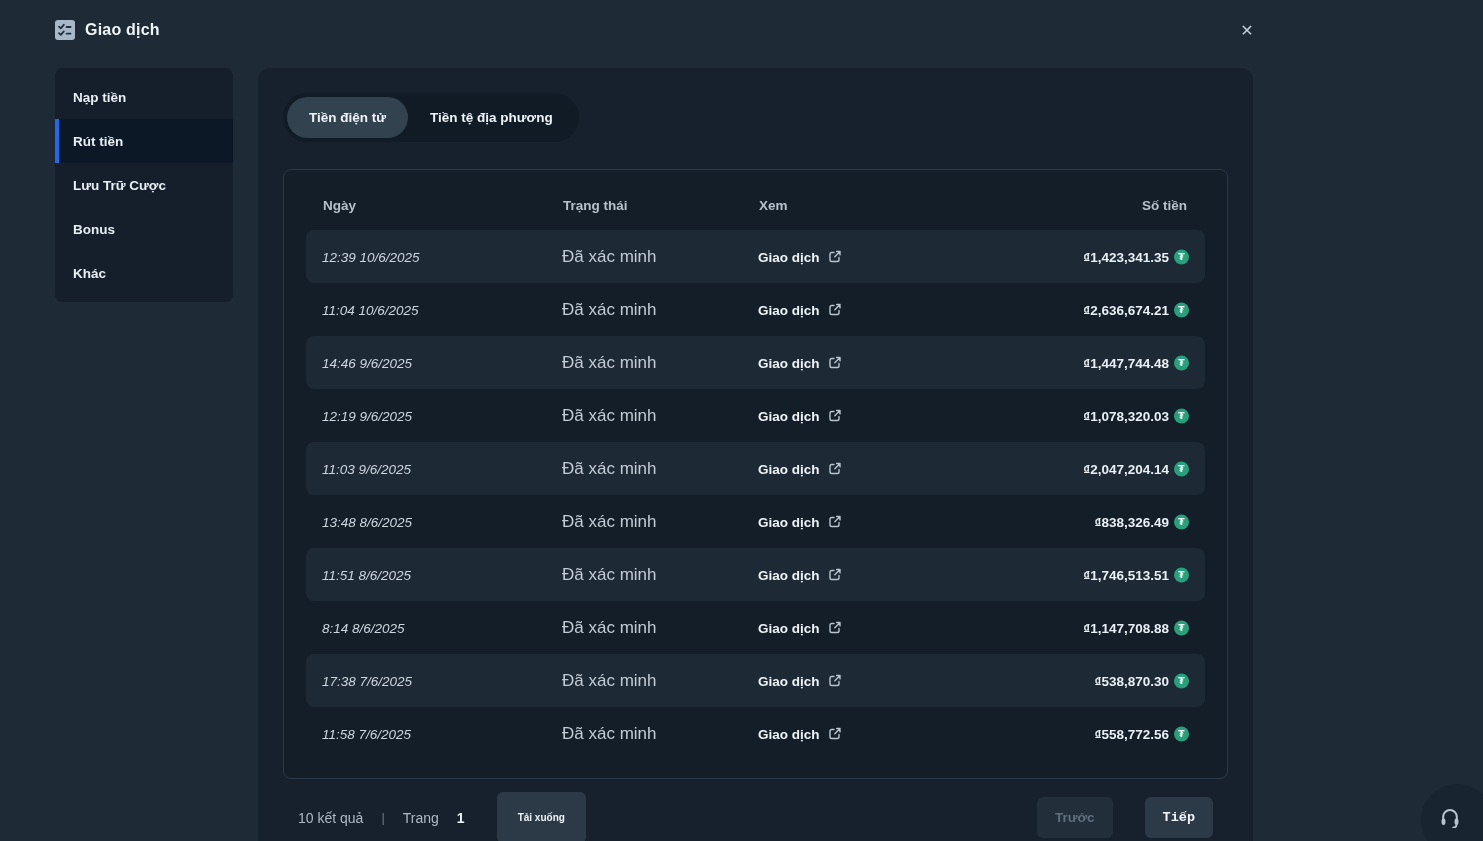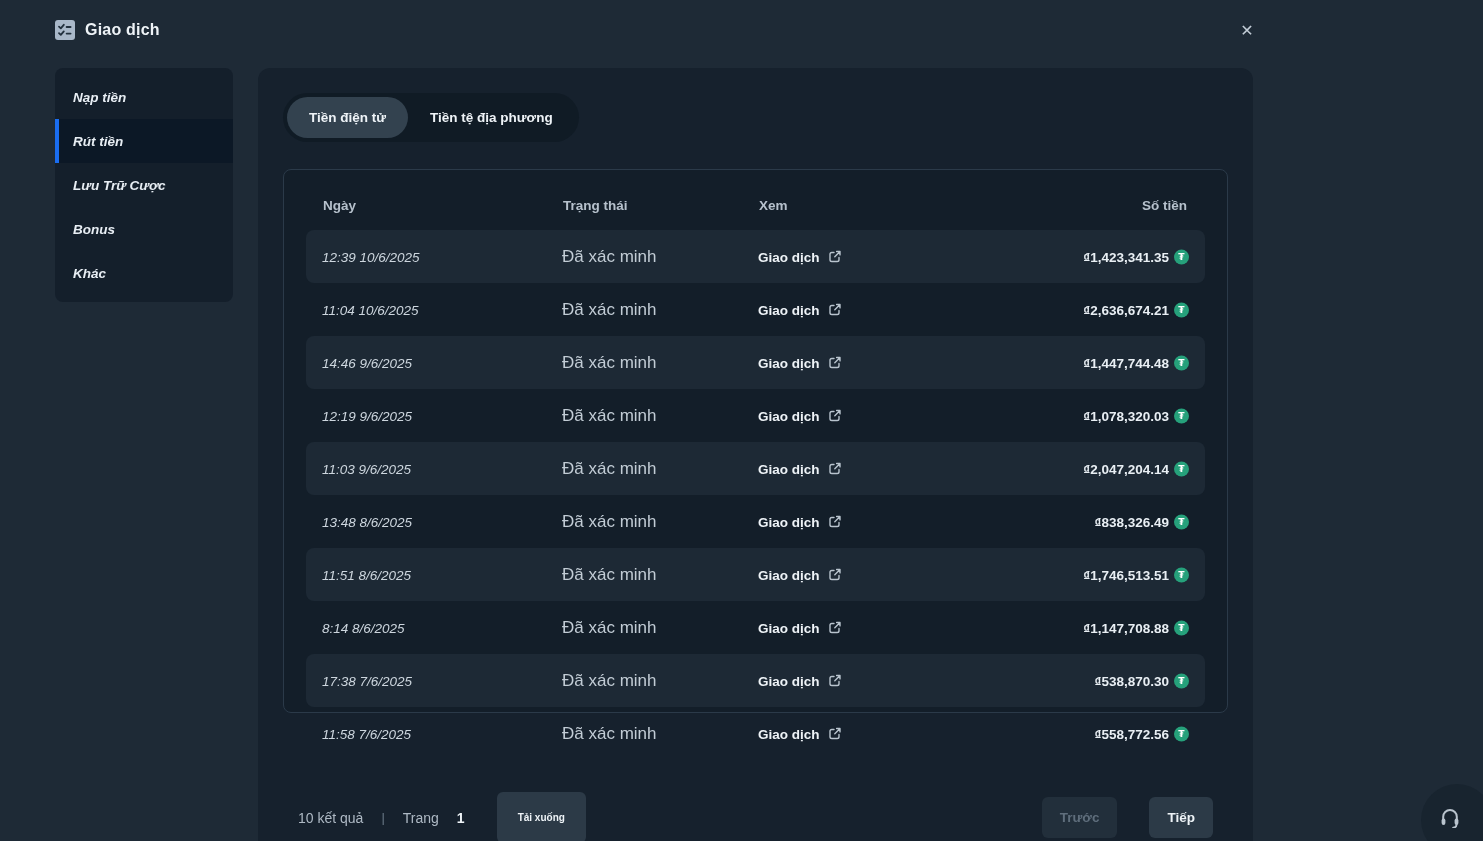--- a/index.html
+++ b/index.html
@@ -40,21 +40,21 @@
     background:none;border:none;color:#c2ccd6;font-size:16px;font-weight:bold;
     cursor:pointer;font-family:inherit;
   }
   
   .sidebar{
     position:absolute;left:55px;top:68px;width:178px;
     background:var(--sidebar-bg);border-radius:8px;padding:7px 0;
   }
   .side-item{
     height:44px;display:flex;align-items:center;padding-left:18px;
-    font-size:13.5px;font-weight:bold;color:#e8eef4;cursor:pointer;font-style:italic;
+    font-size:13.5px;font-weight:bold;color:#e8eef4;cursor:pointer;
   }
   .side-item.active{
     background:var(--sidebar-active-bg);
     box-shadow:inset 4px 0 0 var(--accent-blue);
   }
   
   .panel{
     position:absolute;left:258px;top:68px;width:995px;height:773px;
     background:var(--panel-bg);border-radius:12px 12px 0 0;
   }
@@ -63,21 +63,21 @@
     background:var(--tabbar-bg);border-radius:25px;padding:4px;
   }
   .tab{
     border:none;background:transparent;color:var(--text-bright);
     font-size:13.5px;font-weight:bold;font-family:inherit;
     padding:13px 22px;border-radius:21px;cursor:pointer;white-space:nowrap;
   }
   .tab.active{background:var(--tab-selected-bg);}
   
   .card{
-    position:absolute;left:25px;top:101px;width:945px;height:544px;
+    position:absolute;left:25px;top:101px;width:945px;height:610px;
     background:var(--card-bg);border:1px solid var(--card-border);border-radius:8px;
   }
   .thead{position:relative;height:60px;}
   .th{position:absolute;top:28px;font-size:13.5px;font-weight:bold;color:var(--text-header);}
   .th-date{left:39px;}
   .th-status{left:279px;}
   .th-view{left:475px;}
   .th-amount{right:40px;text-align:right;}
   .tbody{position:relative;}
   .trow{
@@ -118,21 +118,21 @@
     margin-left:14px;height:51px;padding:0 21px;border:none;border-radius:6px;
     background:var(--button-bg);color:var(--text-bright);
     font-size:10px;font-weight:bold;font-family:inherit;cursor:pointer;
   }
   .foot-right{display:flex;align-items:center;gap:32px;}
   .pager-btn{
     height:41px;padding:0 18px;border:none;border-radius:6px;
     font-size:13.5px;font-weight:bold;font-family:inherit;cursor:pointer;
   }
   .prev-btn{background:var(--button-subtle-bg);color:var(--text-disabled);}
-  .next-btn{background:var(--button-bg);color:var(--text-bright);}
+  .next-btn{background:var(--button-bg);color:var(--text-bright);font-family:Liberation Mono, monospace;}
   
   .support-btn{
     position:absolute;left:1421px;top:784px;width:72px;height:72px;border-radius:50%;
     background:#18242f;border:none;cursor:pointer;
     display:flex;align-items:center;justify-content:center;
   }
   .headset-icon{width:22px;height:22px;display:block;margin-right:14px;margin-bottom:6px;}
 </style>
 </head>
 <body>

